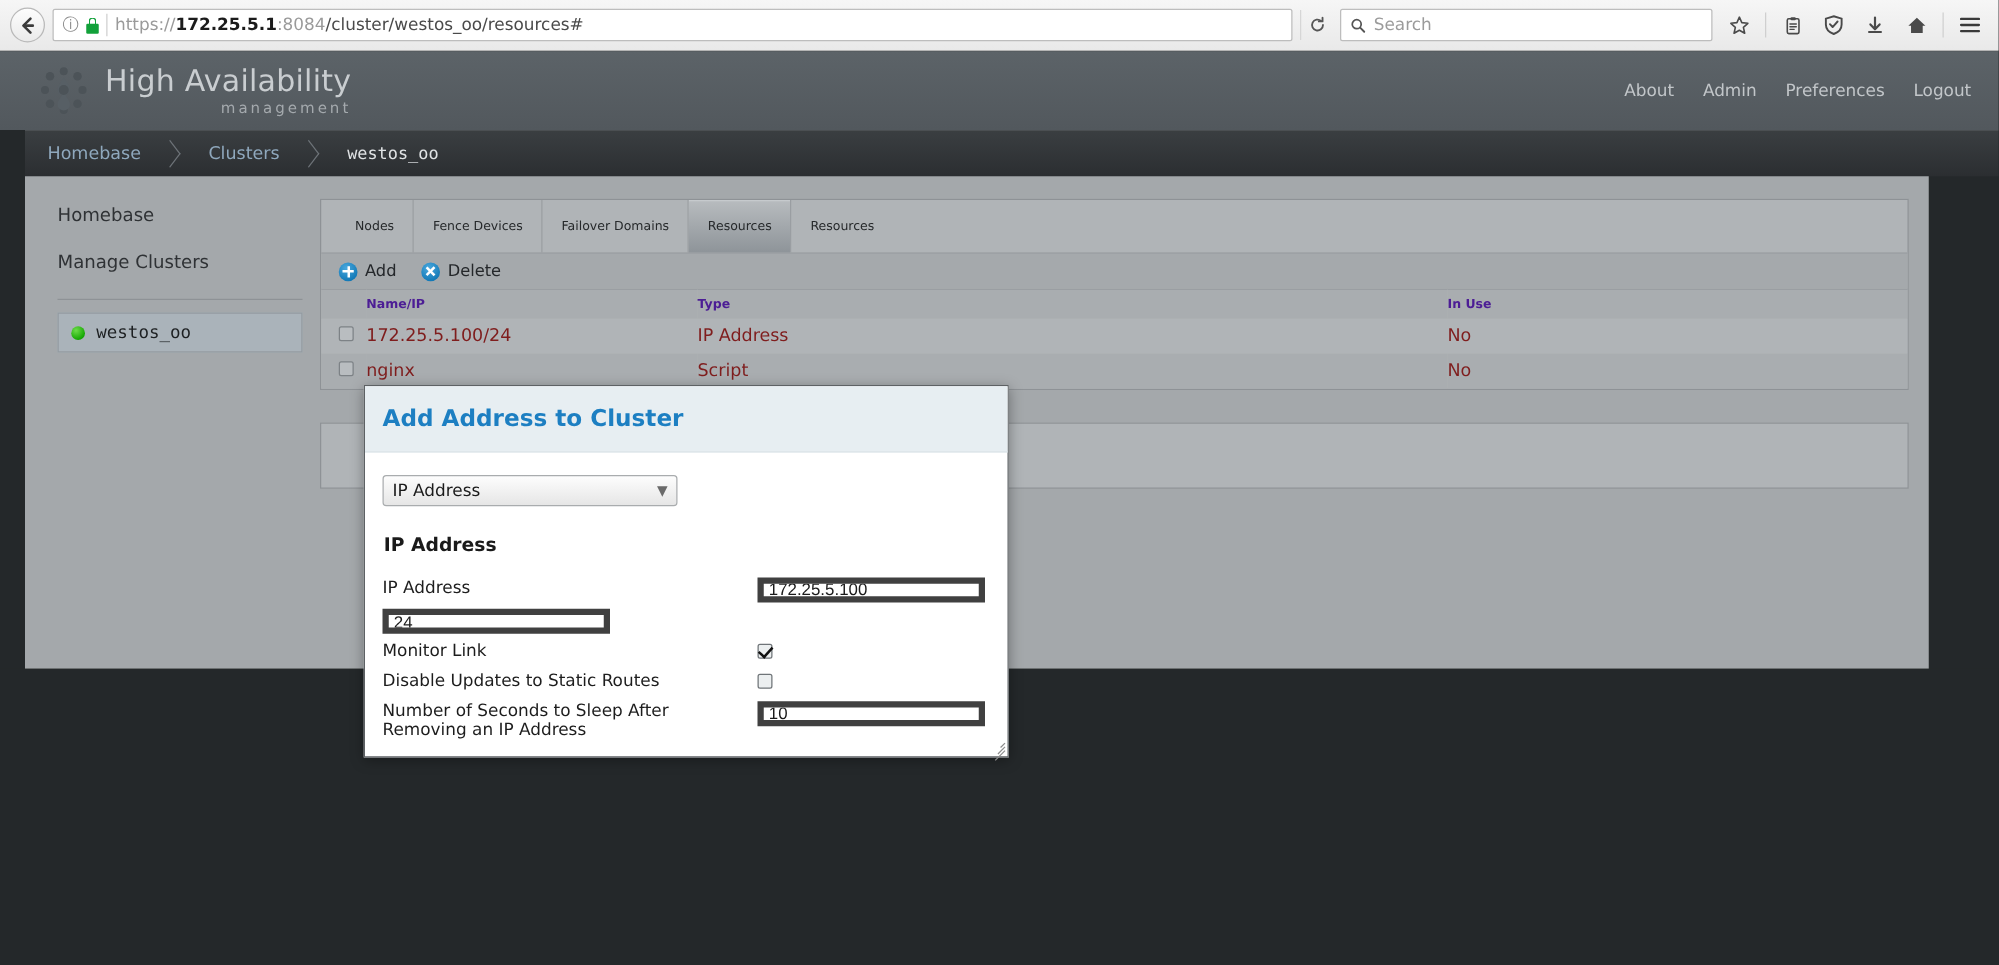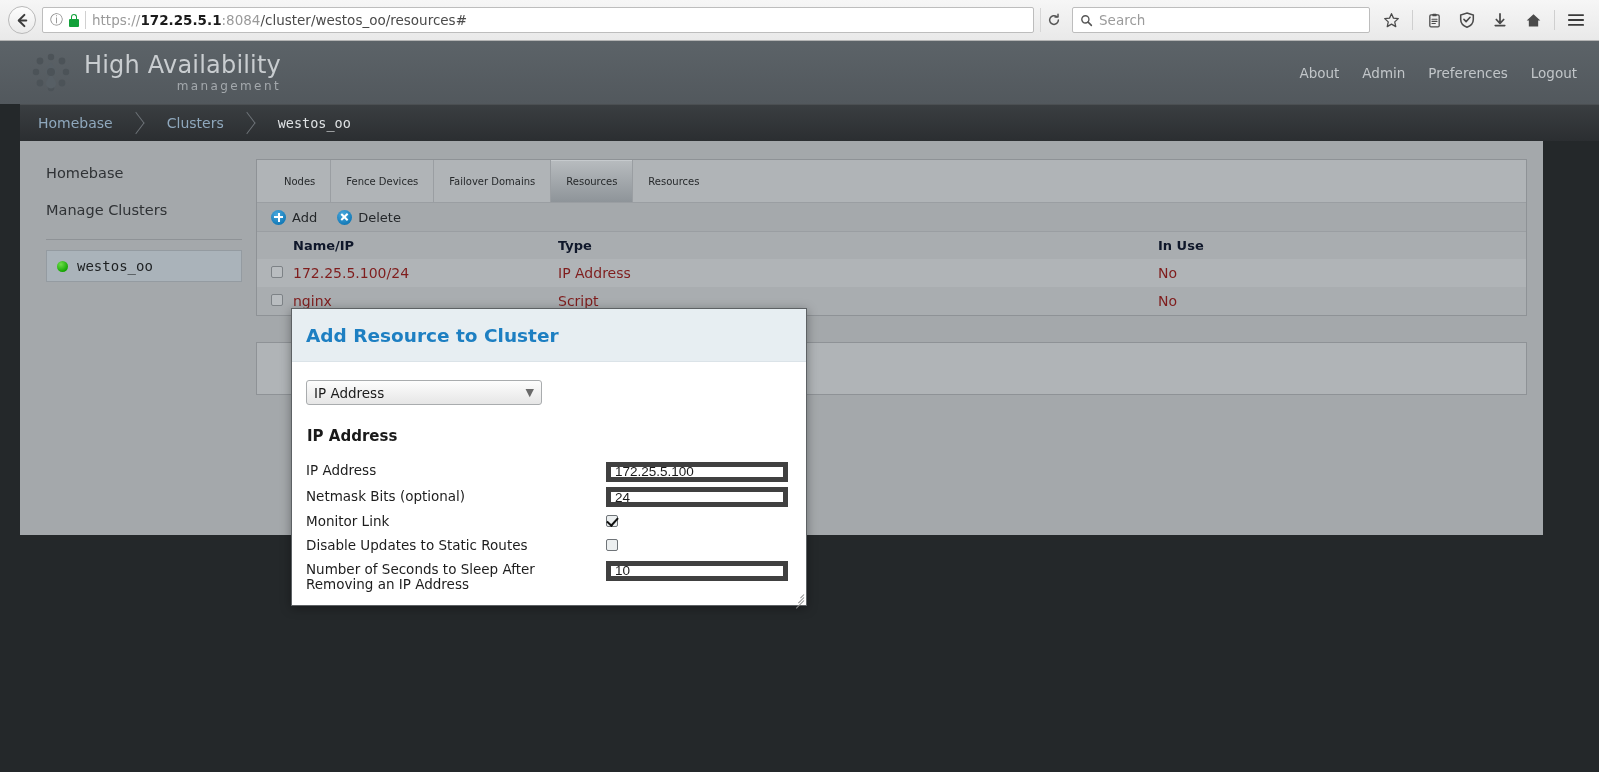--- a/index.html
+++ b/index.html
@@ -157,21 +157,21 @@
   .ico-circ::before, .ico-circ::after {
     content: ""; position: absolute; background: #fff;
   }
   .ico-plus::before { left: 3px; top: 6.6px; width: 9px; height: 2px; }
   .ico-plus::after { left: 6.6px; top: 3px; width: 2px; height: 9px; }
   .ico-x::before { left: 3.2px; top: 6.6px; width: 8.6px; height: 2px; transform: rotate(45deg); }
   .ico-x::after  { left: 3.2px; top: 6.6px; width: 8.6px; height: 2px; transform: rotate(-45deg); }
 
   table.res { width: 100%; border-collapse: collapse; }
   table.res th {
-    text-align: left; font-size: 13px; color: #0f172a; font-weight: 700;
+    text-align: left; font-size: 10px; color: #4c1d95; font-weight: 700;
     padding: 6px 0 6px 0; background: #a9adb0; border-top: 1px solid #9a9ea2;
   }
   table.res td {
     font-size: 14px; color: #7f1d1d; padding: 6px 0; background: #b0b4b7;
   }
   table.res tr.alt td { background: #a9adb0; }
   .col-chk { width: 36px; padding-left: 14px !important; }
   .col-name { width: 265px; }
   .col-type { width: 600px; }
   .cb {
@@ -421,40 +421,39 @@
           </tr>
         </tbody>
       </table>
     </div>
 
     <div class="empty-panel"></div>
   </div>
 
   <div class="modal">
     <div class="modal-head">
-      <div class="modal-title">Add Resource to Cluster</div>
+      <div class="modal-title">Add Address to Cluster</div>
     </div>
 
     <div class="modal-body">
       <div class="sel">
         <span>IP Address</span>
         <span class="chev">▼</span>
       </div>
 
       <div class="sec-title">IP Address</div>
 
       <div class="frow">
         <div class="flabel">IP Address</div>
         <div class="fctl">
           <input class="inp" type="text" value="172.25.5.100" style="">
         </div>
       </div>
 
       <div class="frow">
-        <div class="flabel">Netmask Bits (optional)</div>
         <div class="fctl">
           <input class="inp" type="text" value="24" style="">
         </div>
       </div>
 
       <div class="frow">
         <div class="flabel">Monitor Link</div>
         <div class="fctl">
           <span class="chk on"></span>
         </div>

